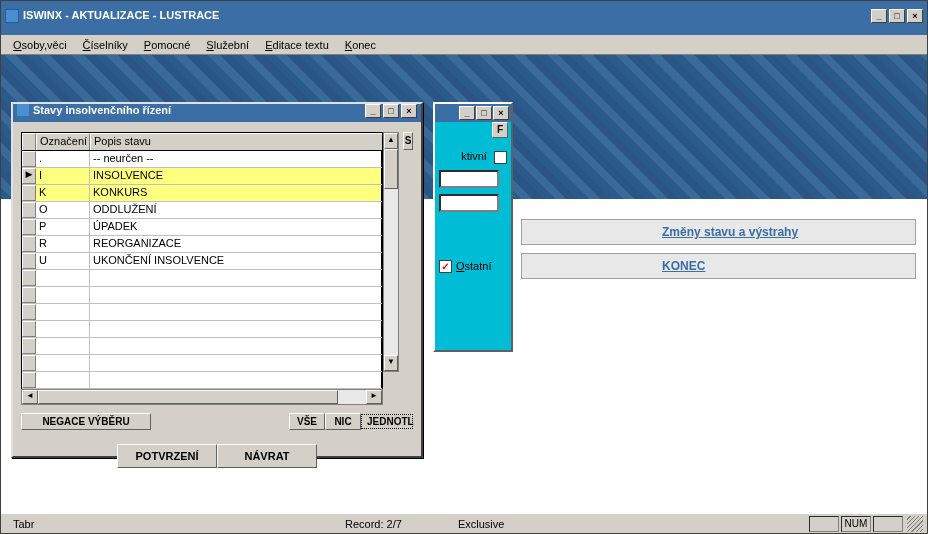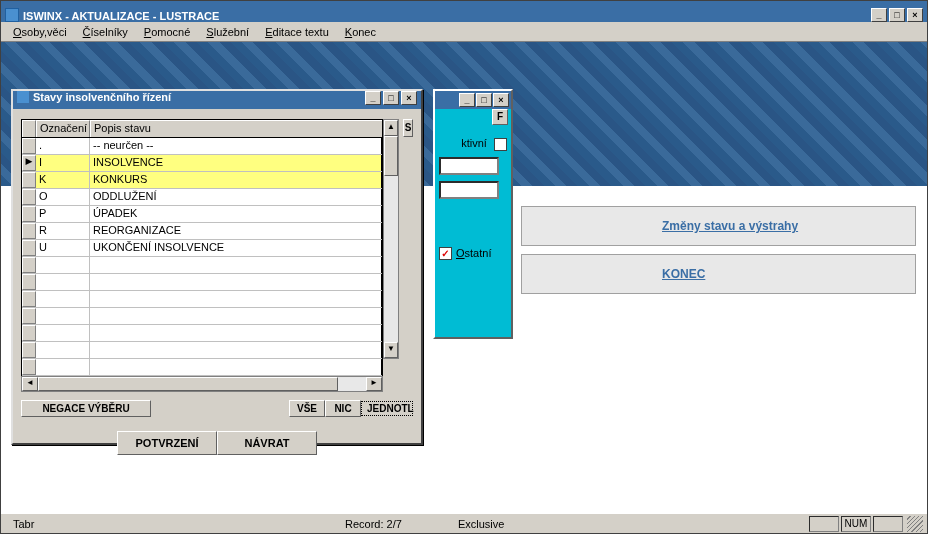--- a/index.html
+++ b/index.html
@@ -1,37 +1,37 @@
 <!DOCTYPE html>
 <html><head>
 <meta charset="utf-8">
 <style>
 * { box-sizing: border-box; margin: 0; padding: 0; font-family: Tahoma, Arial, sans-serif; font-size: 11px; }
 body { background: #d4d0c8; width: 928px; height: 534px; overflow: hidden; position: relative; }
 
 .main-window { width: 928px; height: 534px; background: #d4d0c8; border: 1px solid #404040; display: flex; flex-direction: column; }
-.titlebar { height: 21px; background: linear-gradient(to right, #3a6ea5, #3a6ea5); color: white; display: flex; align-items: flex-end; padding: 0 4px; font-weight: bold; }
+.titlebar { height: 34px; background: linear-gradient(to right, #3a6ea5, #3a6ea5); color: white; display: flex; align-items: flex-start; padding: 8px 4px; font-weight: bold; }
 .titlebar-icon { width: 14px; height: 14px; background: #4a90d0; margin-right: 4px; border: 1px solid #2060a0; }
 .titlebar-text { flex: 1; }
 .titlebar-controls { display: flex; gap: 2px; }
 .tb-btn { width: 16px; height: 14px; background: #d4d0c8; border: 1px solid #fff; border-right-color: #404040; border-bottom-color: #404040; font-size: 9px; display: flex; align-items: center; justify-content: center; color: #000; cursor: pointer; font-family: Arial; font-weight: bold; }
 
 .menubar { height: 20px; background: #d4d0c8; display: flex; align-items: center; padding: 0 4px; border-bottom: 1px solid #808080; }
 .menu-item { padding: 2px 8px; cursor: pointer; }
 .menu-item span.ul { text-decoration: underline; }
 
 .workspace { flex: 1; position: relative; background: #fff; overflow: hidden; }
 
 .water-bg { position: absolute; left: 0; top: 0; right: 0; height: 144px; 
   background: repeating-linear-gradient(45deg, #2a5a8a 0 8px, #3a6a9a 8px 16px, #2a5585 16px 24px),
               linear-gradient(#3a6a9a, #2a5585);
 }
 
 .side-panel { position: absolute; left: 520px; top: 164px; width: 395px; }
-.side-row { height: 40px; background: #e8e8e8; border: 1px solid #a0a0a0; margin-bottom: 8px; display: flex; align-items: center; padding-left: 140px; }
+.side-row { height: 26px; background: #e8e8e8; border: 1px solid #a0a0a0; margin-bottom: 8px; display: flex; align-items: center; padding-left: 140px; }
 .side-link { color: #3a6ea5; font-weight: bold; font-size: 12px; text-decoration: underline; cursor: pointer; }
 
 .cyan-panel { position: absolute; left: 432px; top: 47px; width: 80px; height: 250px; background: #00bcd4; border: 2px solid; border-color: #fff #606060 #606060 #fff; }
 .cyan-titlebar { height: 18px; background: #3a6ea5; display: flex; justify-content: flex-end; align-items: center; gap: 1px; padding: 0 2px; }
 .cyan-body { padding: 6px 4px; position: relative; height: calc(100% - 18px); }
 .f-btn { position: absolute; right: 3px; top: 0px; width: 16px; height: 16px; background: #d4d0c8; border: 1px solid; border-color: #fff #606060 #606060 #fff; text-align: center; font-weight: bold; font-size: 10px; line-height: 14px; }
 .cyan-label { color: #000; font-size: 11px; margin-top: 6px; }
 .cyan-chk { display: inline-block; width: 13px; height: 13px; background: #fff; border: 1px solid #404040; vertical-align: middle; margin-left: 4px; }
 .cyan-input { width: 60px; height: 18px; background: #fff; border: 2px inset #808080; margin-top: 6px; }
 .ostatni-row { margin-top: 48px; display: flex; align-items: center; }

